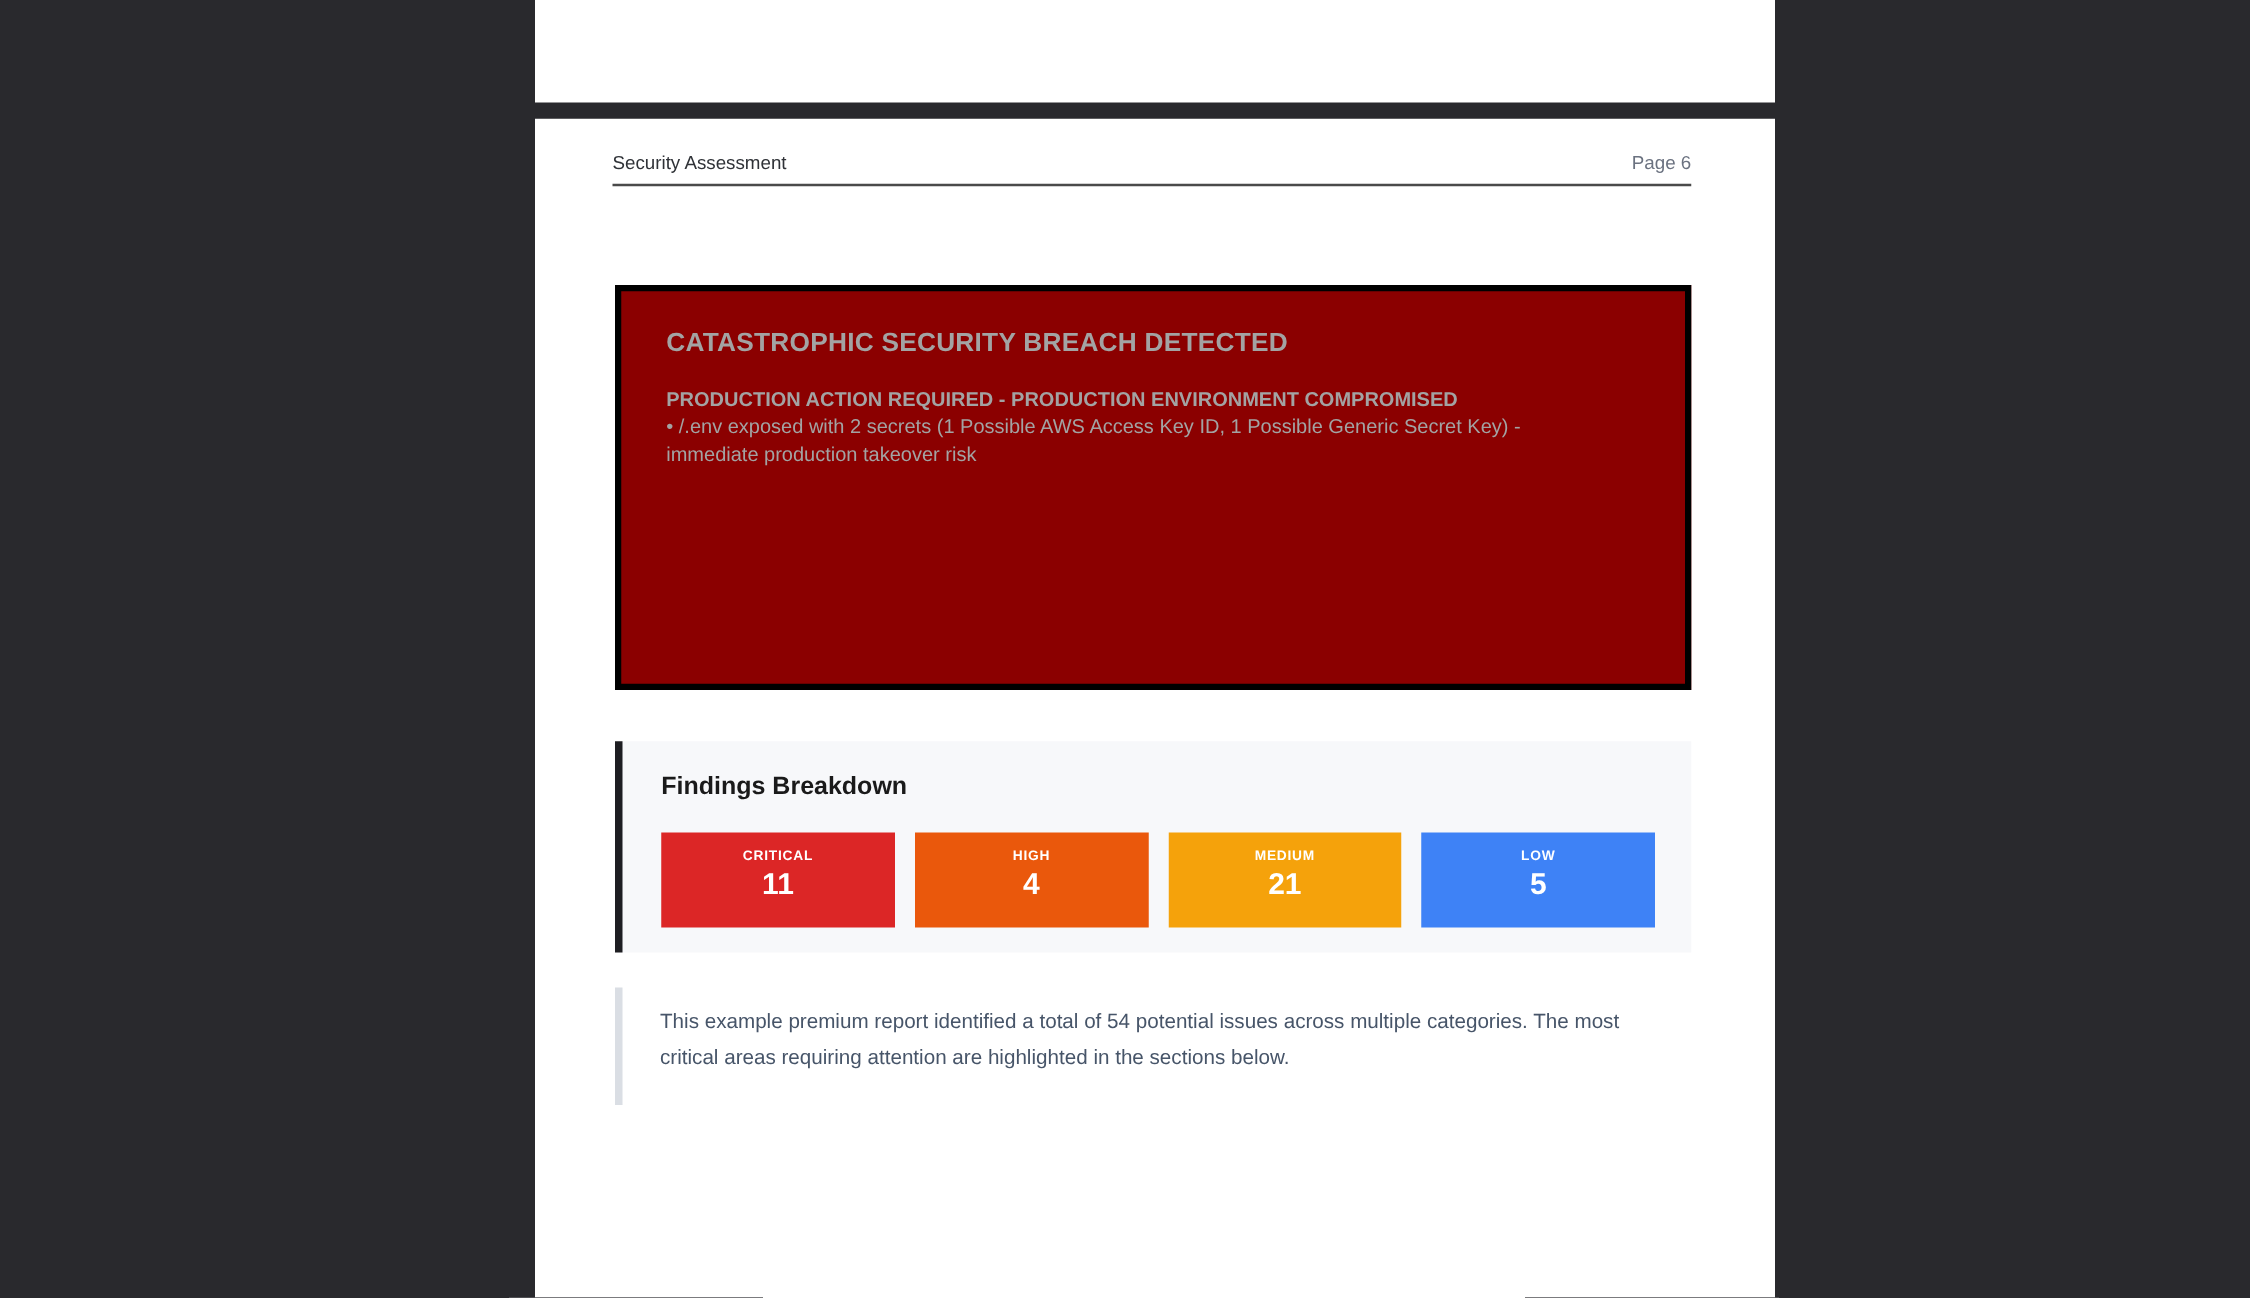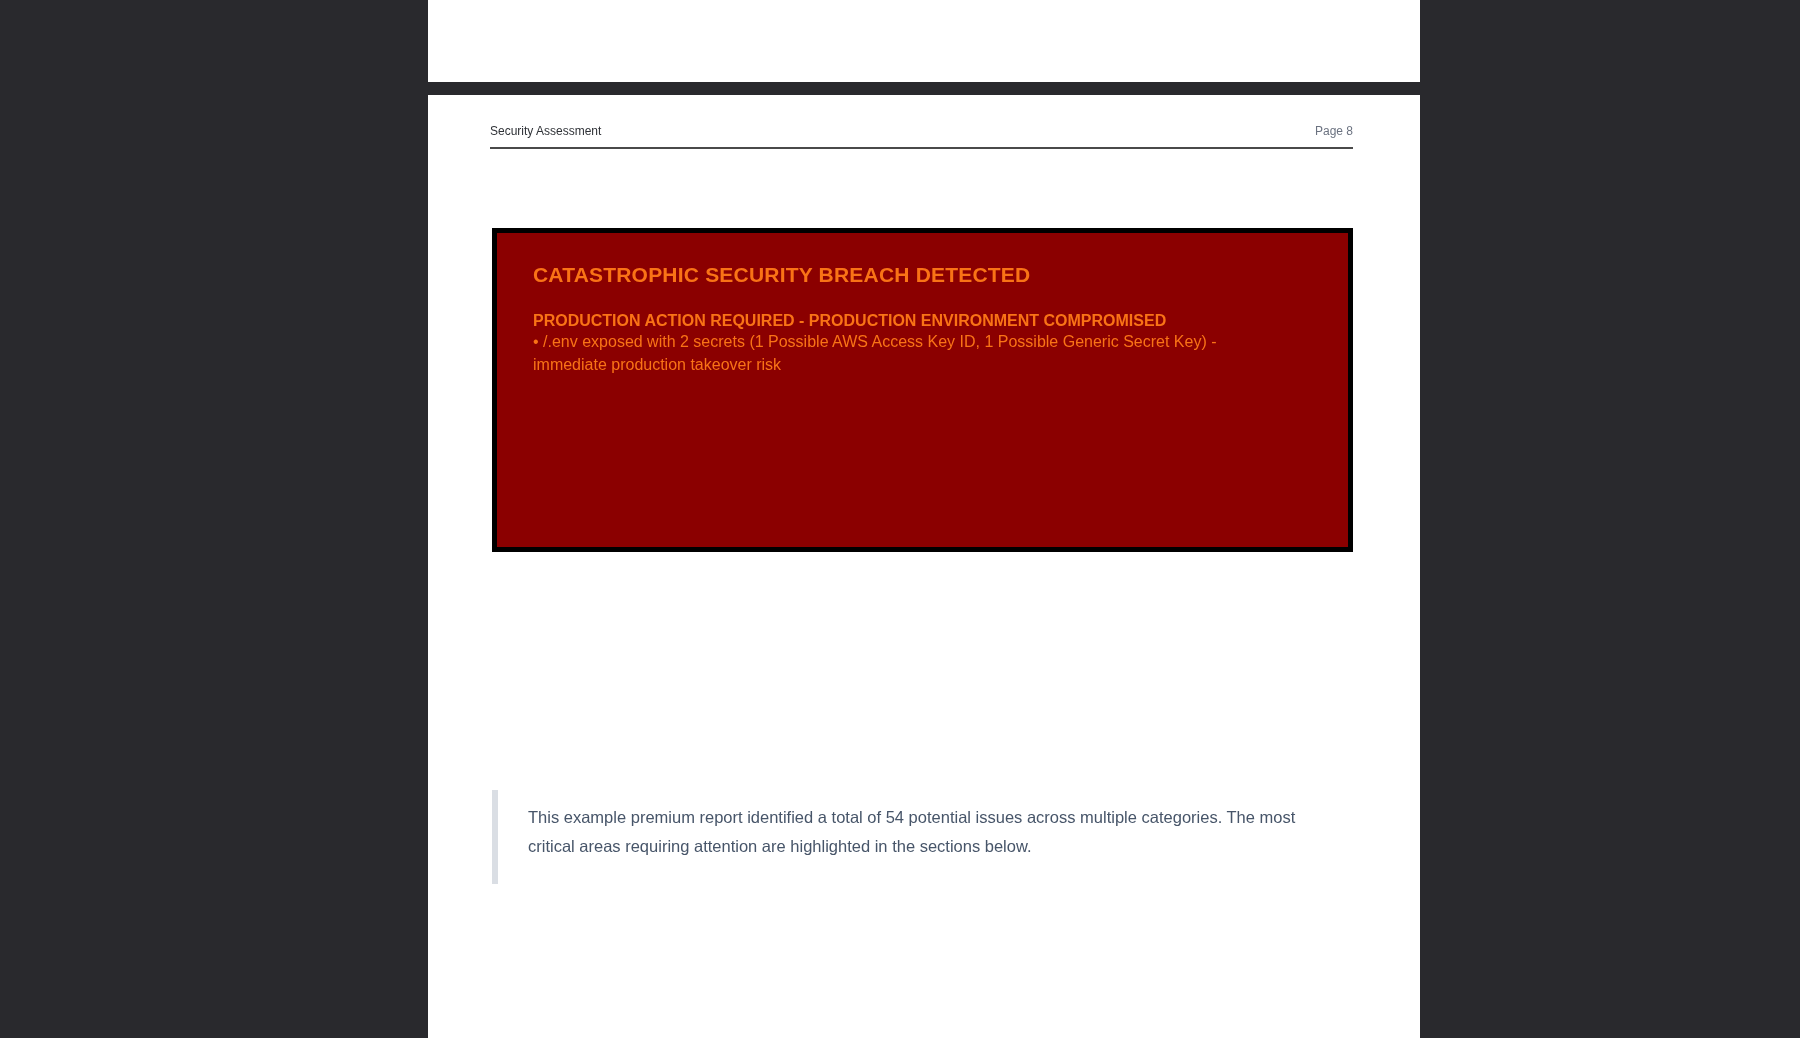--- a/index.html
+++ b/index.html
@@ -36,21 +36,21 @@
     background: #ffffff;
   }
   .page-header {
     position: absolute;
     left: 62px;
     top: 28px;
     width: 863px;
     display: flex;
     justify-content: space-between;
     align-items: flex-end;
-    font-size: 12px;
+    font-size: 15px;
     line-height: 16px;
     padding-bottom: 8px;
     border-bottom: 2px solid #4A4A4A;
   }
   .report-title {
     color: #2F3237;
     font-weight: 500;
   }
   .page-number {
     color: #6B7280;
@@ -58,21 +58,21 @@
   .alert-box {
     position: absolute;
     left: 64px;
     top: 133px;
     width: 861px;
     height: 324px;
     box-sizing: border-box;
     background: #8B0000;
     border: 5px solid #000000;
     padding: 26px 36px;
-    color: #f97316;
+    color: #a3a3a3;
   }
   .alert-title {
     font-size: 21px;
     font-weight: bold;
     letter-spacing: 0.2px;
     margin-top: 4px;
   }
   .alert-subtitle {
     font-size: 16px;
     font-weight: bold;
@@ -152,28 +152,49 @@
 <body>
 
 <div class="canvas">
 
   <div class="prev-page"></div>
 
   <div class="page">
 
     <div class="page-header">
       <span class="report-title">Security Assessment</span>
-      <span class="page-number">Page 8</span>
+      <span class="page-number">Page 6</span>
     </div>
 
     <div class="alert-box">
       <div class="alert-title">CATASTROPHIC SECURITY BREACH DETECTED</div>
       <div class="alert-subtitle">PRODUCTION ACTION REQUIRED - PRODUCTION ENVIRONMENT COMPROMISED</div>
       <div class="alert-bullet">• /.env exposed with 2 secrets (1 Possible AWS Access Key ID, 1 Possible Generic Secret Key) - immediate production takeover risk</div>
     </div>
 
+    <div class="findings">
+      <div class="findings-heading">Findings Breakdown</div>
+      <div class="cards">
+        <div class="card" style="background-color: rgb(220, 38, 38);">
+          <div class="card-label">CRITICAL</div>
+          <div class="card-count">11</div>
+        </div>
+        <div class="card" style="background-color: rgb(234, 88, 12);">
+          <div class="card-label">HIGH</div>
+          <div class="card-count">4</div>
+        </div>
+        <div class="card" style="background-color: rgb(245, 162, 11);">
+          <div class="card-label">MEDIUM</div>
+          <div class="card-count">21</div>
+        </div>
+        <div class="card" style="background-color: rgb(62, 130, 246);">
+          <div class="card-label">LOW</div>
+          <div class="card-count">5</div>
+        </div>
+      </div>
+    </div>
 
     <div class="summary">
       <div class="summary-text">This example premium report identified a total of 54 potential issues across multiple categories. The most critical areas requiring attention are highlighted in the sections below.</div>
     </div>
 
   </div>
 </div>
 
 </body></html>

